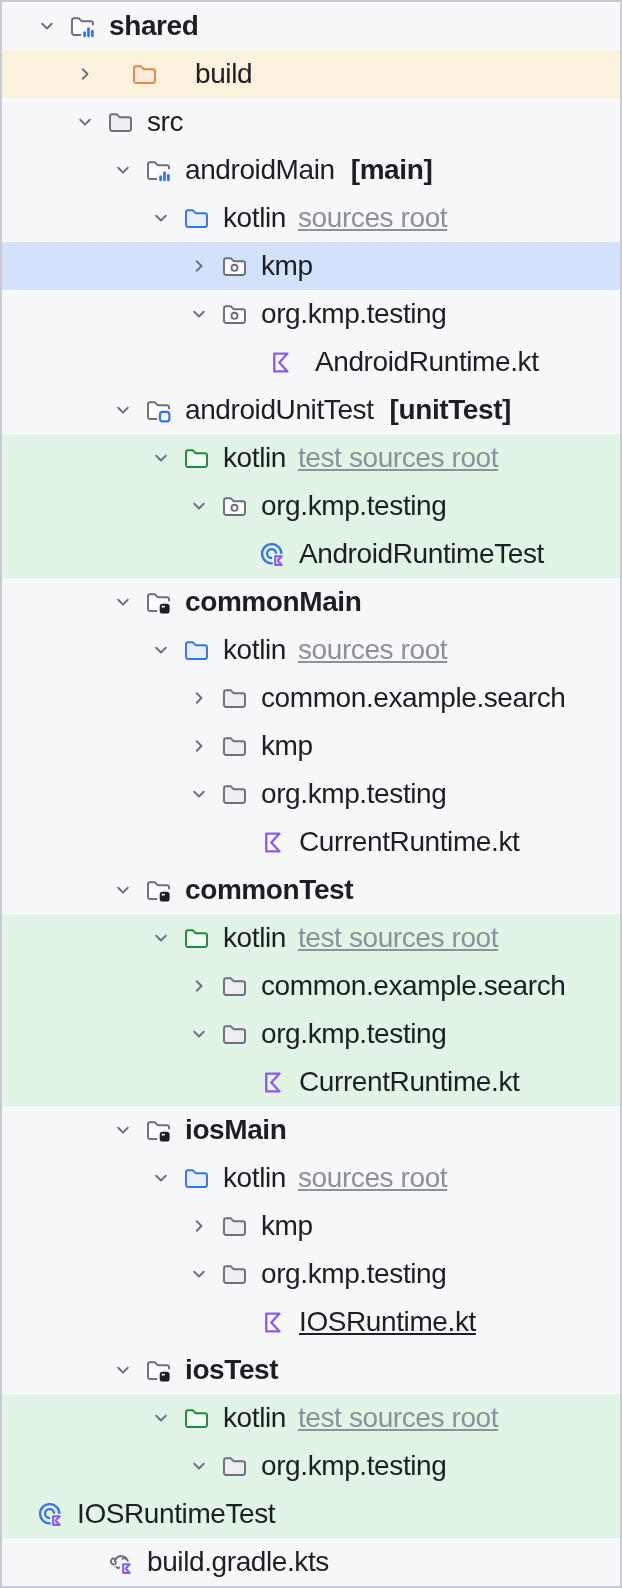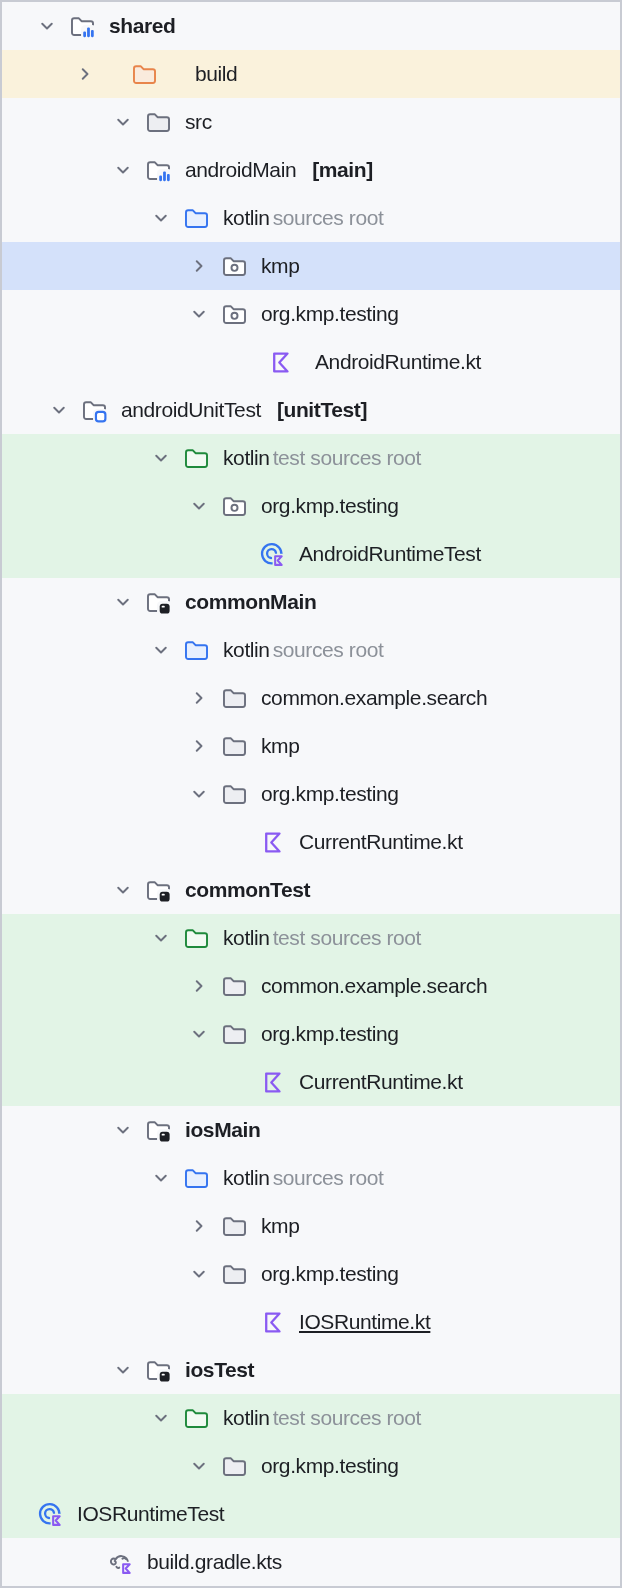--- a/index.html
+++ b/index.html
@@ -8,37 +8,37 @@
     width:622px;height:1588px;
     box-sizing:border-box;
     border:2px solid var(--border);
     background:var(--bg);
     overflow:hidden;
     font-family:"Liberation Sans", sans-serif;
   }
   .row{
     display:flex;align-items:center;
     height:48px;
-    font-size:21px;
+    font-size:28px;
     letter-spacing:-0.4px;
     color:var(--text);
     white-space:nowrap;
     cursor:default;
   }
   .bg-excluded{background:var(--excluded);}
   .bg-selected{background:var(--selected);}
   .bg-test{background:var(--testRoot);}
   .chevron{width:26px;height:26px;margin-right:8px;flex:0 0 auto;display:flex;align-items:center;justify-content:center;}
   .chevron svg{width:26px;height:26px;display:block;}
   .icon{width:29px;height:29px;margin-right:12px;flex:0 0 auto;display:flex;align-items:center;justify-content:center;}
   .icon svg{width:29px;height:29px;display:block;}
   .label{}
   .label.b{font-weight:700;}
   .suffix{margin-left:16px;font-weight:700;}
-  .annotation{margin-left:3px;color:var(--textMuted);}
+  .annotation{margin-left:12px;color:var(--textMuted);text-decoration:underline;}
 </style>
 </head>
 <body>
 
 <div class="app">
   <div id="tree">
       <div class="row" style="padding-left: 32px;">
         <span class="chevron">
           <svg viewBox="0 0 24 24">
             <path d="M7.6 9.9 12 14.3l4.4-4.4" fill="none" stroke="#6C707E" stroke-width="1.8" stroke-linecap="round" stroke-linejoin="round"></path>
@@ -61,21 +61,21 @@
             <path d="M9.9 7.6 14.3 12l-4.4 4.4" fill="none" stroke="#6C707E" stroke-width="1.8" stroke-linecap="round" stroke-linejoin="round"></path>
           </svg>
         </span>
         <span class="icon">
           <svg viewBox="0 0 24 24">
             <path d="M3.3 7c0-1 .8-1.8 1.8-1.8h3.9l2.2 2.4h7.7c1 0 1.8.8 1.8 1.8v7.8c0 1-.8 1.8-1.8 1.8H5.1c-1 0-1.8-.8-1.8-1.8z" fill="#FAEBDD" stroke="#E8854B" stroke-width="1.6" stroke-linejoin="round"></path>
           </svg>
         </span>
         <span class="label">build</span>
       </div>
-      <div class="row" style="padding-left: 108px;">
+      <div class="row" style="padding-left: 70px;">
         <span class="chevron">
           <svg viewBox="0 0 24 24">
             <path d="M7.6 9.9 12 14.3l4.4-4.4" fill="none" stroke="#6C707E" stroke-width="1.8" stroke-linecap="round" stroke-linejoin="round"></path>
           </svg>
         </span>
         <span class="icon">
           <svg viewBox="0 0 24 24">
             <path d="M3.3 7c0-1 .8-1.8 1.8-1.8h3.9l2.2 2.4h7.7c1 0 1.8.8 1.8 1.8v7.8c0 1-.8 1.8-1.8 1.8H5.1c-1 0-1.8-.8-1.8-1.8z" fill="#EDEEF2" stroke="#6C707E" stroke-width="1.6" stroke-linejoin="round"></path>
           </svg>
         </span>
@@ -143,21 +143,21 @@
       </div>
       <div class="row" style="padding-left: 222px; gap: 8px;">
         <span class="chevron"></span>
         <span class="icon">
           <svg viewBox="0 0 24 24">
             <path d="M17.8 4.6H6.8v14.8h11l-6.8-7.4z" fill="none" stroke="#8A5AF2" stroke-width="1.9" stroke-linejoin="round"></path>
           </svg>
         </span>
         <span class="label">AndroidRuntime.kt</span>
       </div>
-      <div class="row" style="padding-left: 44px;">
+      <div class="row" style="padding-left: 108px;">
         <span class="chevron">
           <svg viewBox="0 0 24 24">
             <path d="M7.6 9.9 12 14.3l4.4-4.4" fill="none" stroke="#6C707E" stroke-width="1.8" stroke-linecap="round" stroke-linejoin="round"></path>
           </svg>
         </span>
         <span class="icon">
           <svg viewBox="0 0 24 24">
             <path d="M3.3 7c0-1 .8-1.8 1.8-1.8h3.9l2.2 2.4h7.7c1 0 1.8.8 1.8 1.8v7.8c0 1-.8 1.8-1.8 1.8H5.1c-1 0-1.8-.8-1.8-1.8z" fill="#fff" stroke="#6C707E" stroke-width="1.6" stroke-linejoin="round"></path>
             <rect x="10.8" y="10.8" width="12.5" height="12.5" rx="3.5" fill="#F7F8FA"></rect>
             <rect x="13.2" y="13.2" width="7.8" height="7.8" rx="2.2" fill="#fff" stroke="#3574F0" stroke-width="1.8"></rect>

